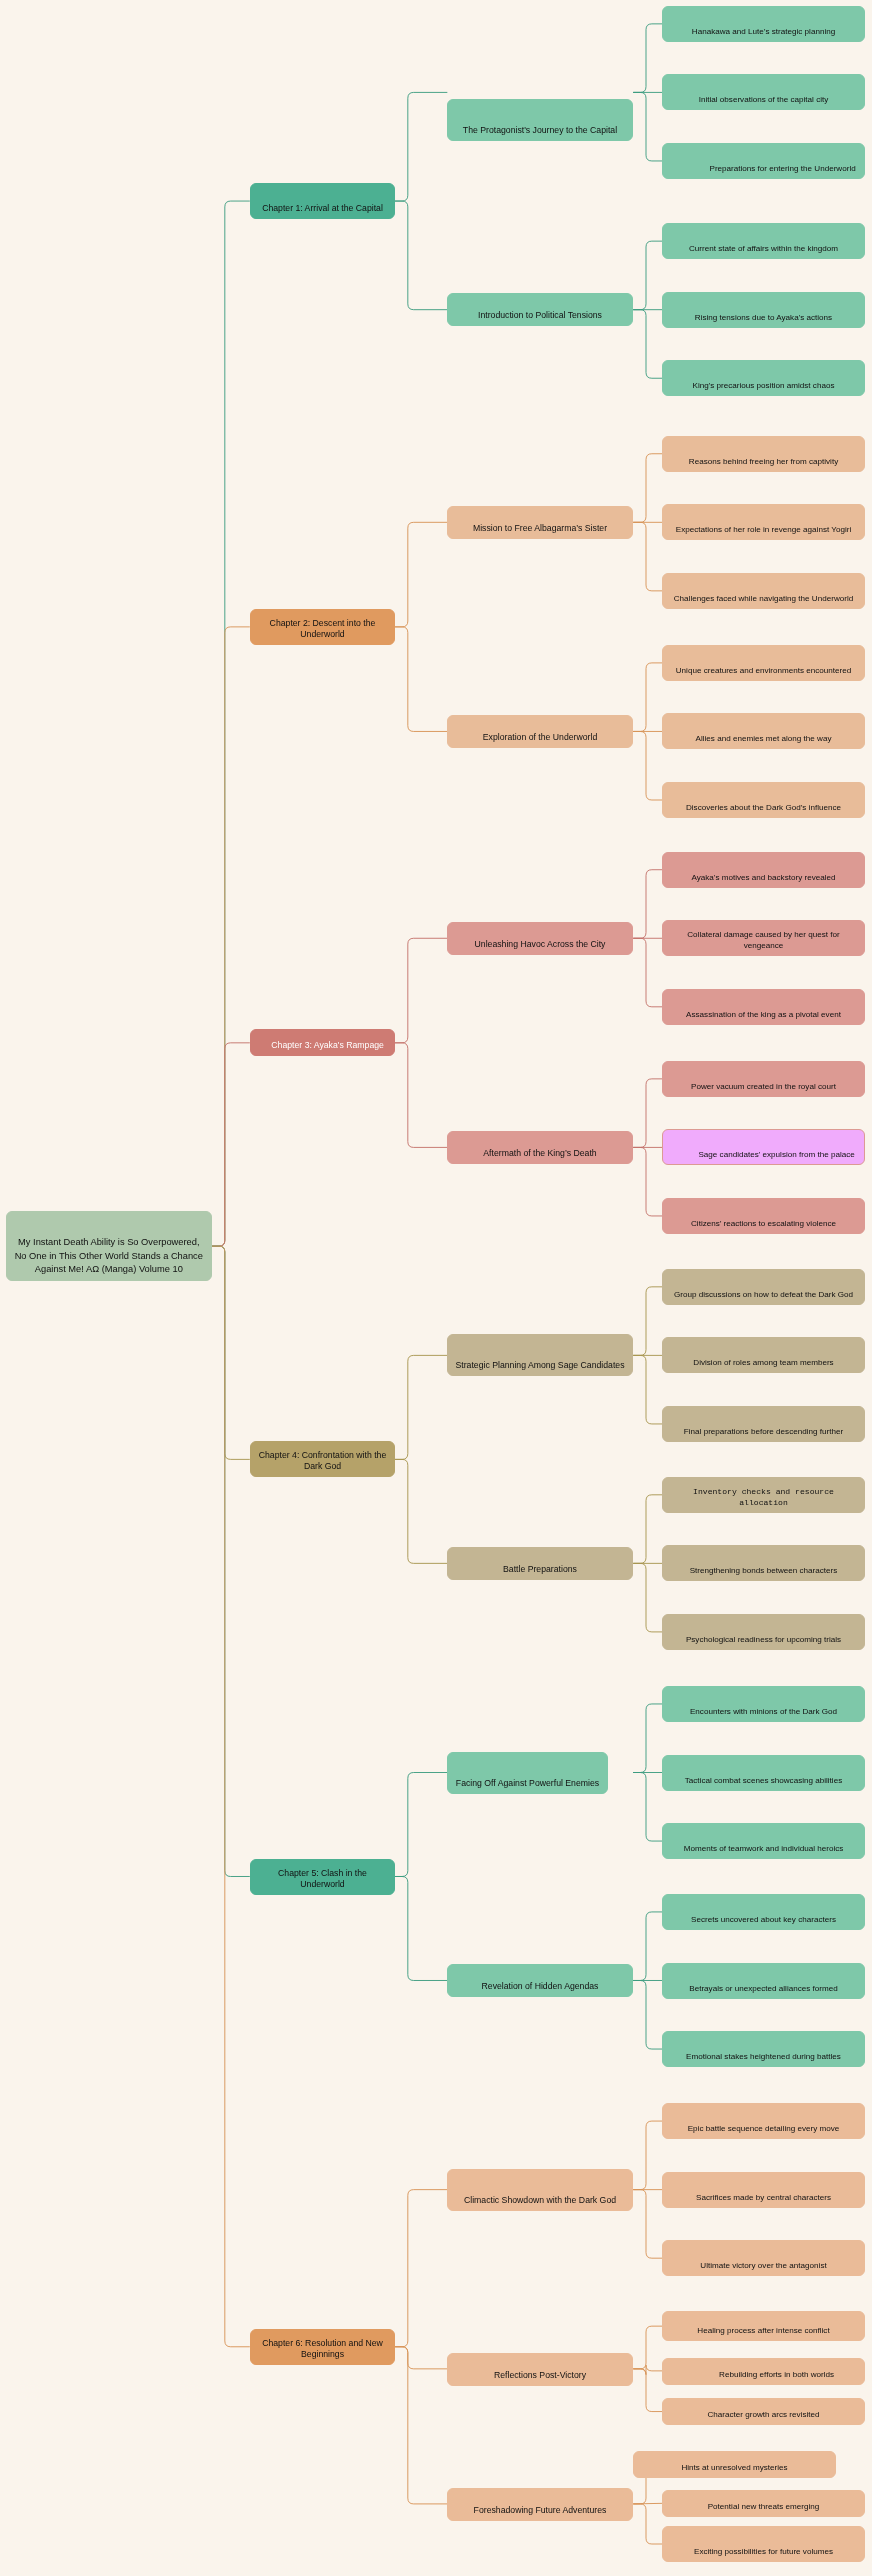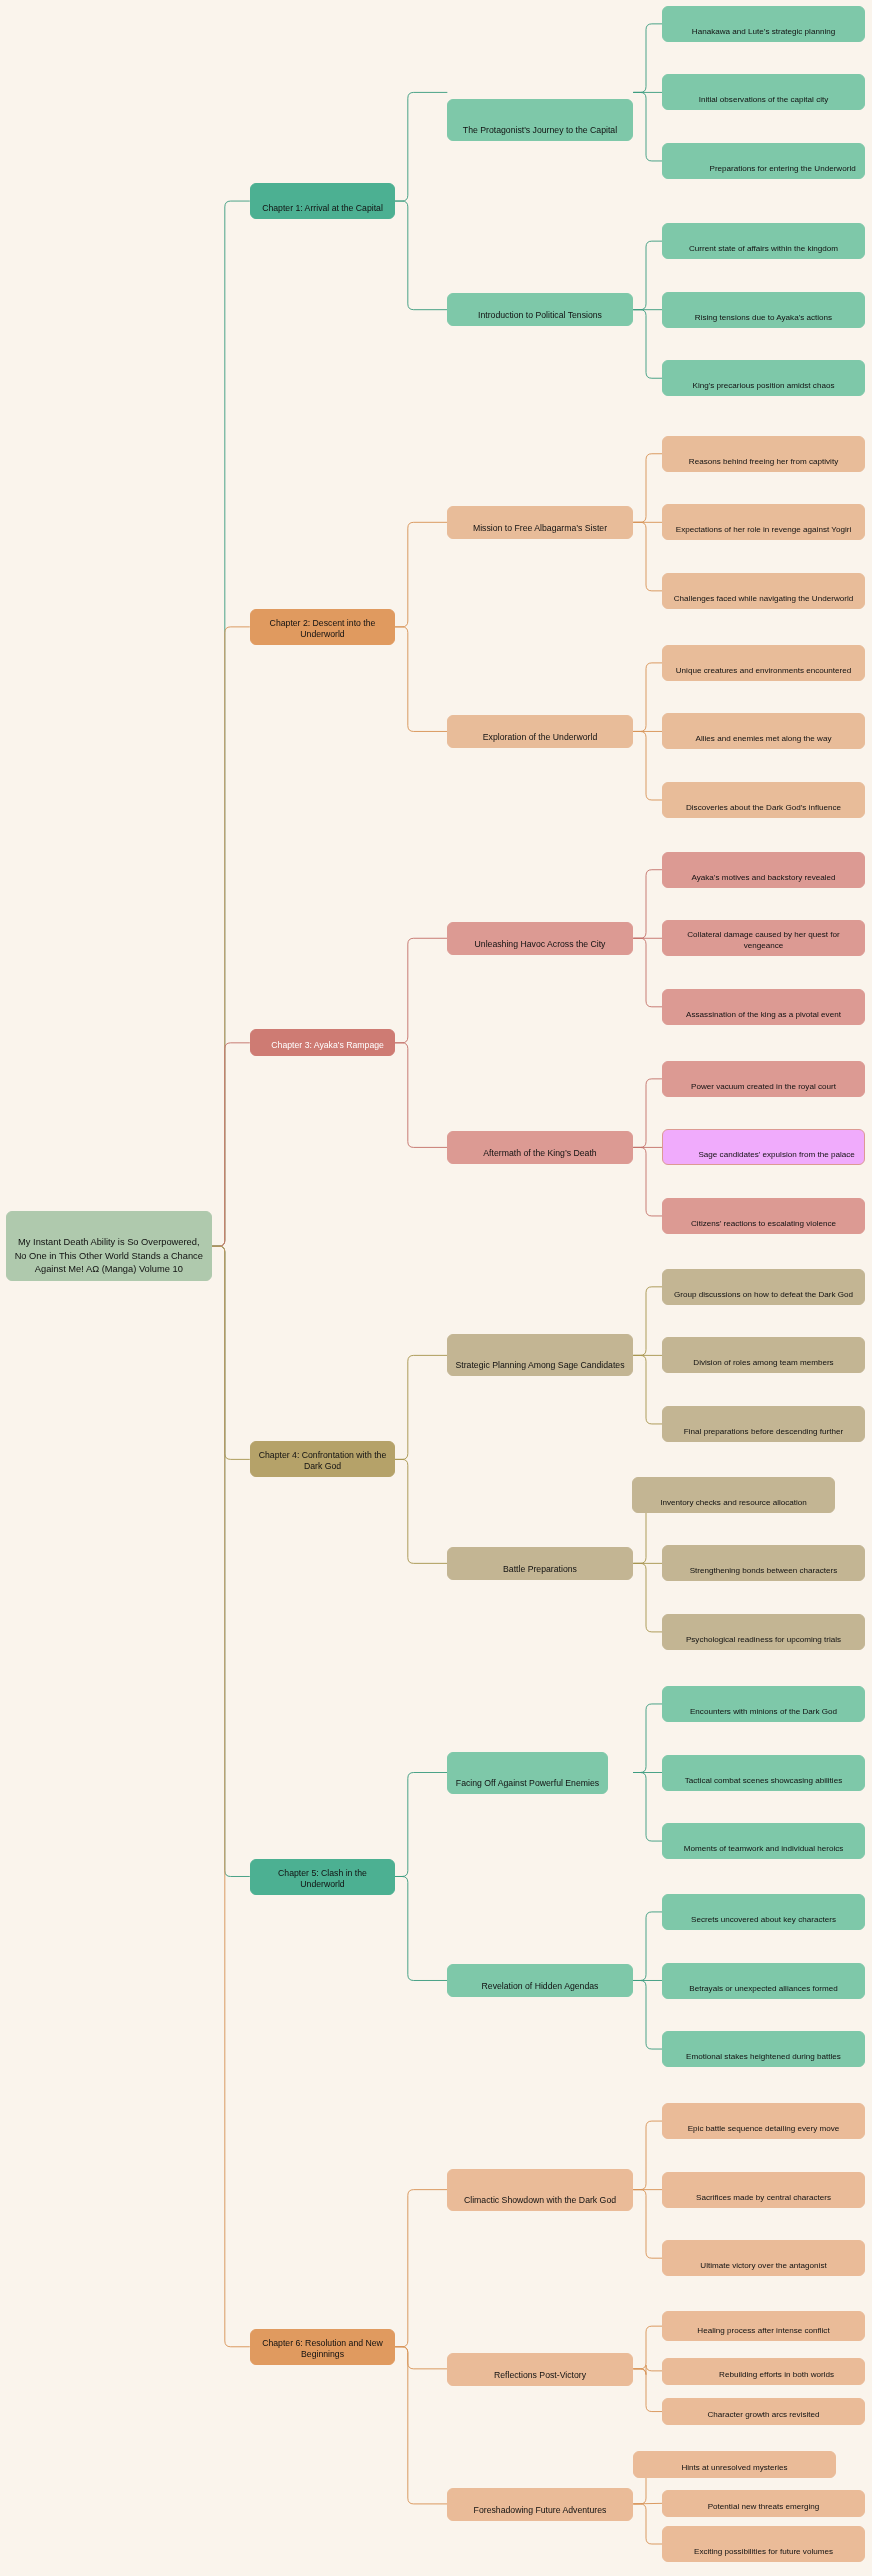--- a/index.html
+++ b/index.html
@@ -179,21 +179,21 @@
       </div>
       <div class="node lvl3" style="left: 662px; top: 1337px; width: 203px; height: 36px; background: rgb(195, 181, 147); border: 0.6px solid rgb(195, 181, 147); color: rgb(17, 17, 17);">
         <span>Division of roles among team members</span>
       </div>
       <div class="node lvl3" style="left: 662px; top: 1406px; width: 203px; height: 36px; background: rgb(195, 181, 147); border: 0.6px solid rgb(195, 181, 147); color: rgb(17, 17, 17);">
         <span>Final preparations before descending further</span>
       </div>
       <div class="node lvl2" style="left: 447px; top: 1334px; width: 186px; height: 42px; background: rgb(195, 181, 147); border: 0.6px solid rgb(195, 181, 147); color: rgb(17, 17, 17);">
         <span>Strategic Planning Among Sage Candidates</span>
       </div>
-      <div class="node lvl3" style="left: 632px; top: 1477px; width: 203px; height: 36px; background: rgb(195, 181, 147); border: 0.6px solid rgb(195, 181, 147); color: rgb(17, 17, 17);">
+      <div class="node lvl3" style="left: 662px; top: 1477px; width: 203px; height: 36px; background: rgb(195, 181, 147); border: 0.6px solid rgb(195, 181, 147); color: rgb(17, 17, 17); font-family: Liberation Mono, monospace;">
         <span>Inventory checks and resource allocation</span>
       </div>
       <div class="node lvl3" style="left: 662px; top: 1545px; width: 203px; height: 36px; background: rgb(195, 181, 147); border: 0.6px solid rgb(195, 181, 147); color: rgb(17, 17, 17);">
         <span>Strengthening bonds between characters</span>
       </div>
       <div class="node lvl3" style="left: 662px; top: 1614px; width: 203px; height: 36px; background: rgb(195, 181, 147); border: 0.6px solid rgb(195, 181, 147); color: rgb(17, 17, 17);">
         <span>Psychological readiness for upcoming trials</span>
       </div>
       <div class="node lvl2" style="left: 447px; top: 1547px; width: 186px; height: 33px; background: rgb(195, 181, 147); border: 0.6px solid rgb(195, 181, 147); color: rgb(17, 17, 17);">
         <span>Battle Preparations</span>

